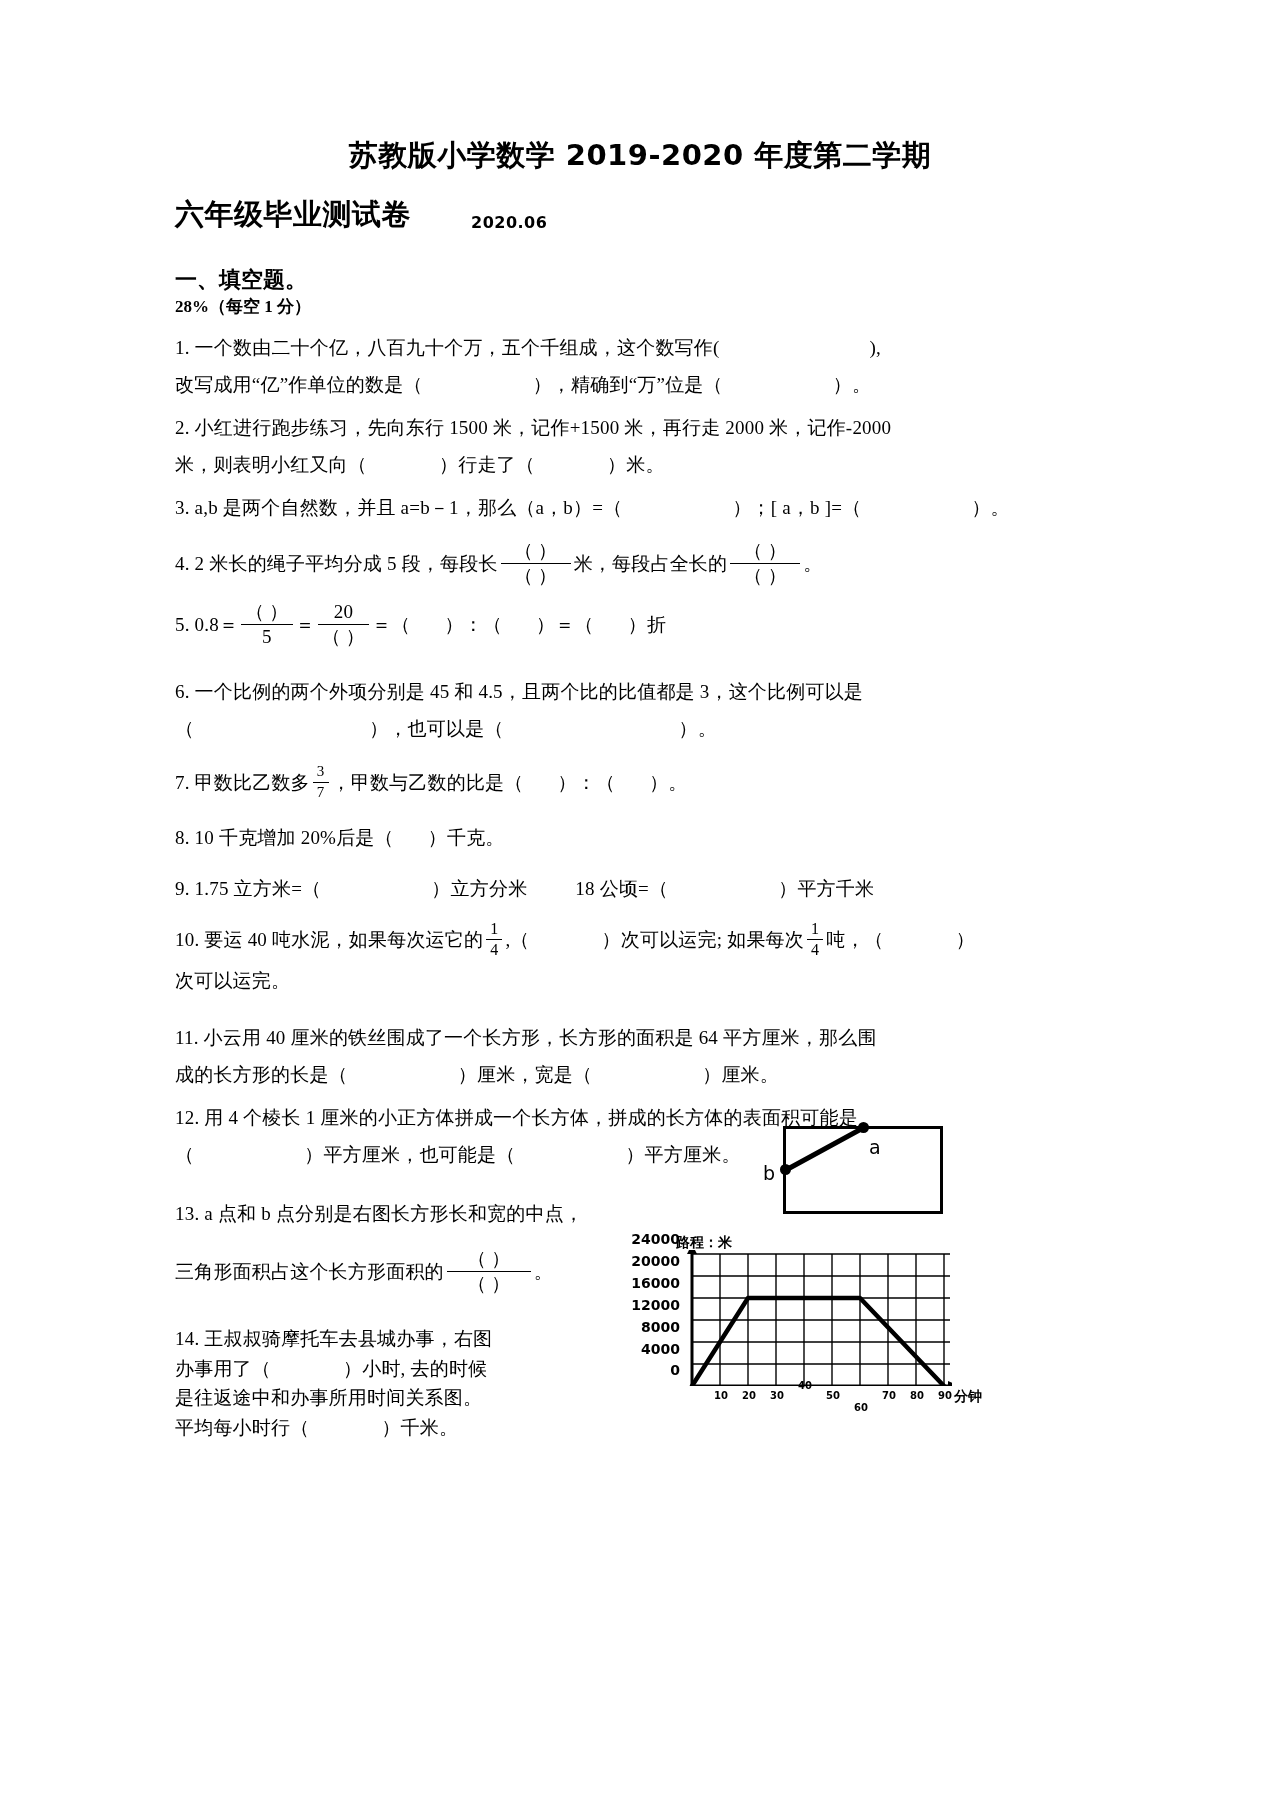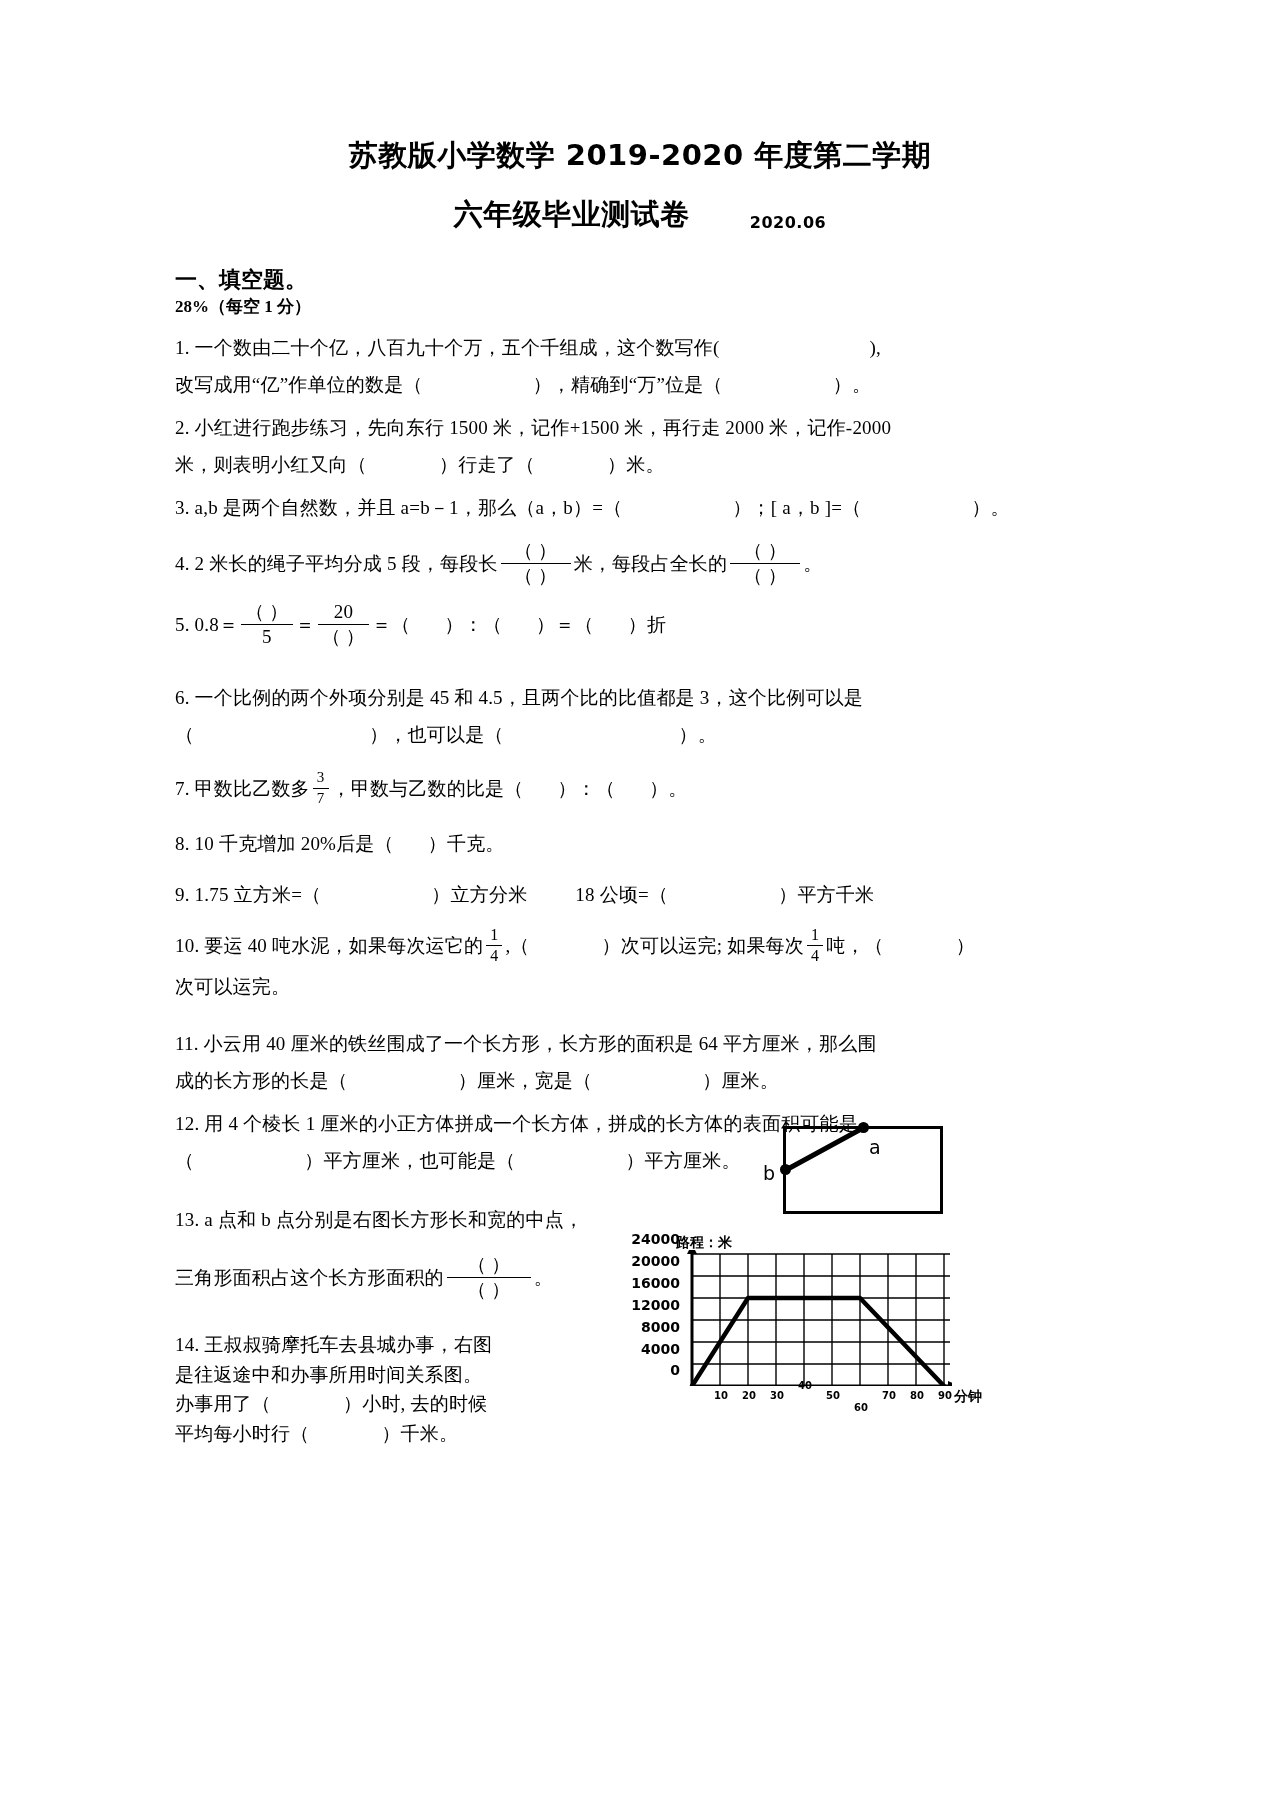--- a/index.html
+++ b/index.html
@@ -34,21 +34,20 @@
   .title-line1 {
     font-family: "DejaVu Sans", sans-serif;
     font-weight: bold;
     font-size: 29px;
     letter-spacing: 0.5px;
     line-height: 1.2;
   }
   .title-line2-row {
     display: flex;
     align-items: flex-end;
-    justify-content: center;
     margin-top: 22px;
   }
   .title-line2 {
     font-family: "DejaVu Sans", sans-serif;
     font-weight: bold;
     font-size: 29px;
     letter-spacing: 0.5px;
   }
   .title-date {
     font-family: "DejaVu Sans", sans-serif;
@@ -250,21 +249,21 @@
     <div class="q" style="margin-top:14px">
       <span>5.  0.8＝</span><span class="frac">
           <span class="num">（   ）</span>
           <span class="den">5</span>
         </span><span>＝</span><span class="frac">
           <span class="num">20</span>
           <span class="den">（    ）</span>
         </span><span>＝（</span><span class="blank-s"></span><span>）：（</span><span class="blank-s"></span><span>）＝（</span><span class="blank-s"></span><span>）折</span>
     </div>
 
-    <div class="q" style="margin-top:30px">
+    <div class="q" style="margin-top:24px">
       <span class="line">6. 一个比例的两个外项分别是 45 和 4.5，且两个比的比值都是 3，这个比例可以是</span>
       <span class="line">
         <span>（</span><span class="blank-xl" style="min-width:175px"></span><span>），也可以是（</span><span class="blank-xl" style="min-width:175px"></span><span>）。</span>
       </span>
     </div>
 
     <div class="q" style="margin-top:16px">
       <span>7. 甲数比乙数多</span><span class="frac small">
           <span class="num">3</span>
           <span class="den">7</span>
@@ -311,24 +310,24 @@
       <span class="line" style="margin-top:18px;display:block">
         <span>三角形面积占这个长方形面积的</span><span class="frac wide2">
             <span class="num">（     ）</span>
             <span class="den">（     ）</span>
           </span><span>。</span>
       </span>
     </div>
 
     <div class="q" style="margin-top:28px;line-height:1.55;width:420px">
       <span class="line">14. 王叔叔骑摩托车去县城办事，右图</span>
+      <span class="line">
+        <span>办事用了（</span><span class="blank-m"></span><span>）小时, 去的时候</span>
+      </span>
       <span class="line">是往返途中和办事所用时间关系图。</span>
-      <span class="line">
-        <span>办事用了（</span><span class="blank-m"></span><span>）小时, 去的时候</span>
-      </span>
       <span class="line">
         <span>平均每小时行（</span><span class="blank-m"></span><span>）千米。</span>
       </span>
     </div>
 
   </div>
 
   <div class="fig-rect-wrap">
     <div class="fig-rect"></div>
 

